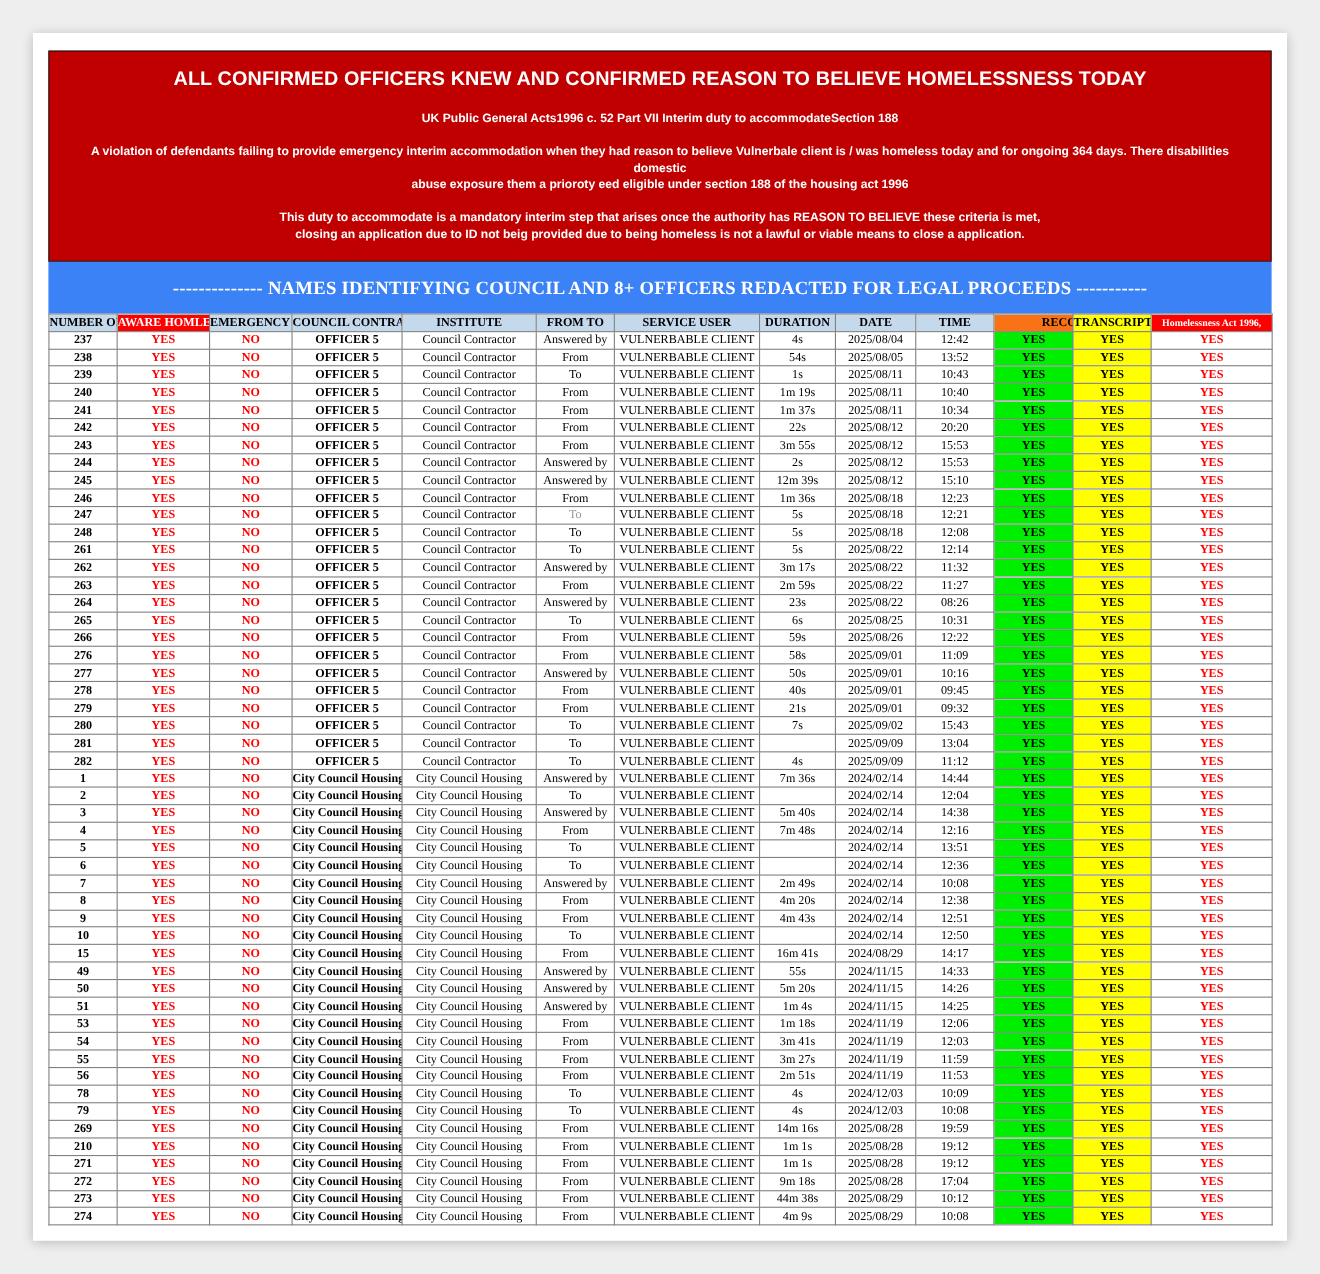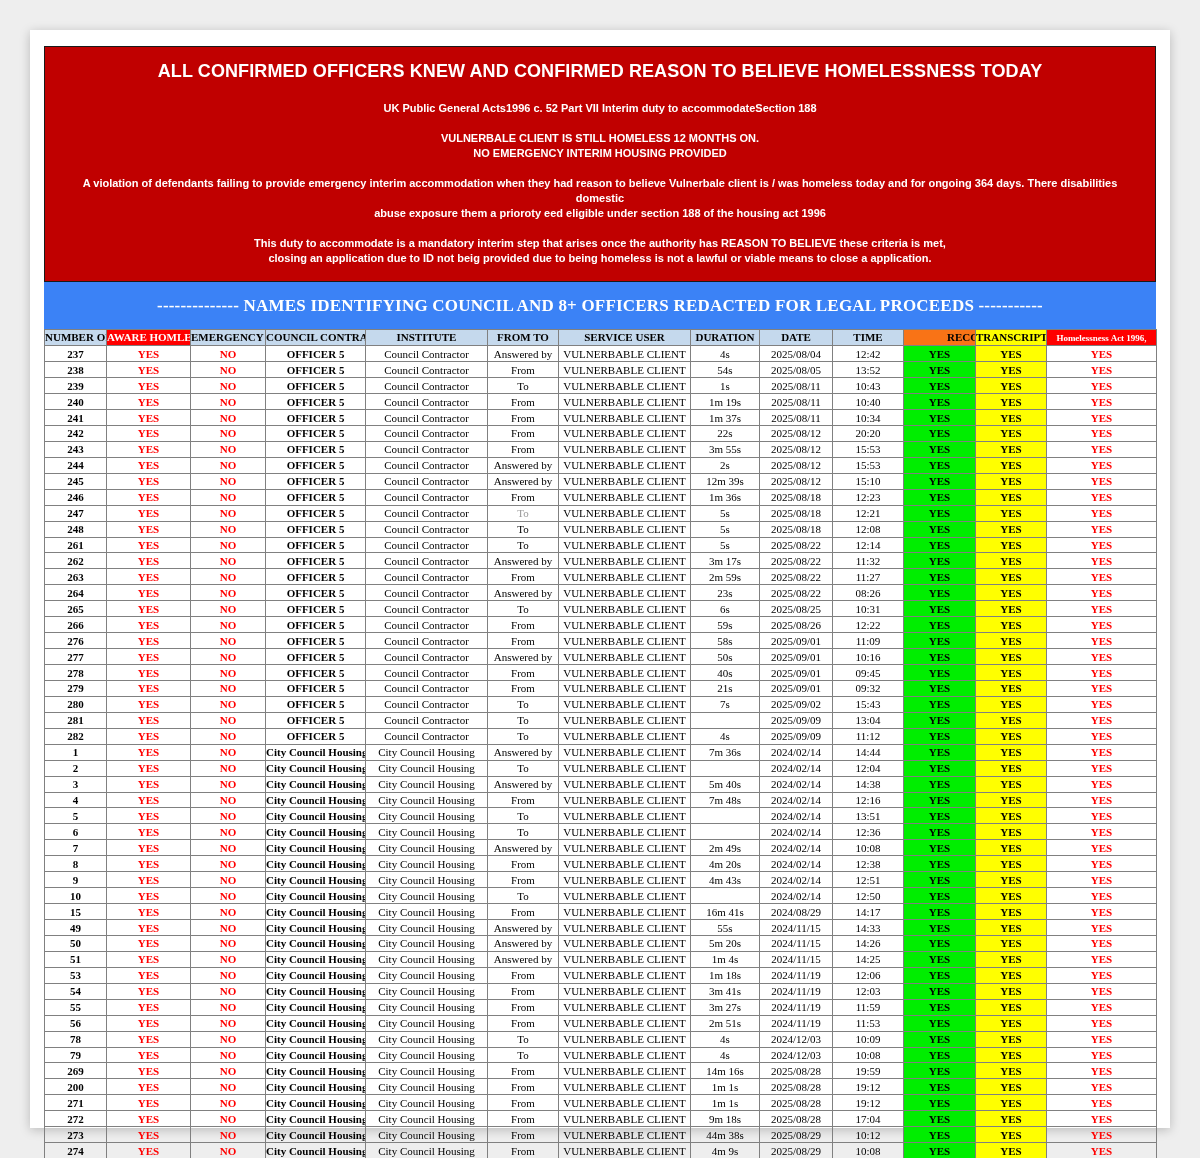--- a/index.html
+++ b/index.html
@@ -125,24 +125,20 @@
 </style>
 </head>
 <body>
 
 <div class="page">
   <div class="sheet">
 
     <div class="banner">
       <div class="banner-title">ALL CONFIRMED  OFFICERS KNEW AND CONFIRMED REASON TO BELIEVE HOMELESSNESS TODAY</div>
       <div class="banner-sub">UK Public General Acts1996 c. 52 Part VII Interim duty to accommodateSection 188</div>
-      <div class="banner-block">
-        <div>VULNERBALE CLIENT IS STILL HOMELESS 12 MONTHS ON.</div>
-        <div>NO EMERGENCY INTERIM HOUSING PROVIDED</div>
-      </div>
       <div class="banner-block wide">
         <div>A violation of defendants failing to provide emergency interim accommodation when they had reason to believe Vulnerbale client is / was  homeless today and for ongoing 364 days. There disabilities domestic</div>
         <div>abuse exposure them a prioroty eed eligible under section 188 of the housing act 1996</div>
       </div>
       <div class="banner-block">
         <div>This duty to accommodate is a mandatory interim step that arises once the authority has REASON TO BELIEVE these criteria is met,</div>
         <div>closing an application due to ID not beig provided due to being homeless is not a lawful or viable means to close a application.</div>
       </div>
     </div>
 
@@ -866,21 +862,21 @@
             <td class="fromto">From</td>
             <td class="user">VULNERBABLE CLIENT</td>
             <td class="dur">14m 16s</td>
             <td class="date">2025/08/28</td>
             <td class="time">19:59</td>
             <td class="rec">YES</td>
             <td class="tra">YES</td>
             <td class="act">YES</td>
           </tr>
           <tr>
-            <td class="num">200</td>
+            <td class="num">210</td>
             <td class="yes">YES</td>
             <td class="no">NO</td>
             <td class="officer">City Council  Housing</td>
             <td class="inst">City Council  Housing</td>
             <td class="fromto">From</td>
             <td class="user">VULNERBABLE CLIENT</td>
             <td class="dur">1m 1s</td>
             <td class="date">2025/08/28</td>
             <td class="time">19:12</td>
             <td class="rec">YES</td>

